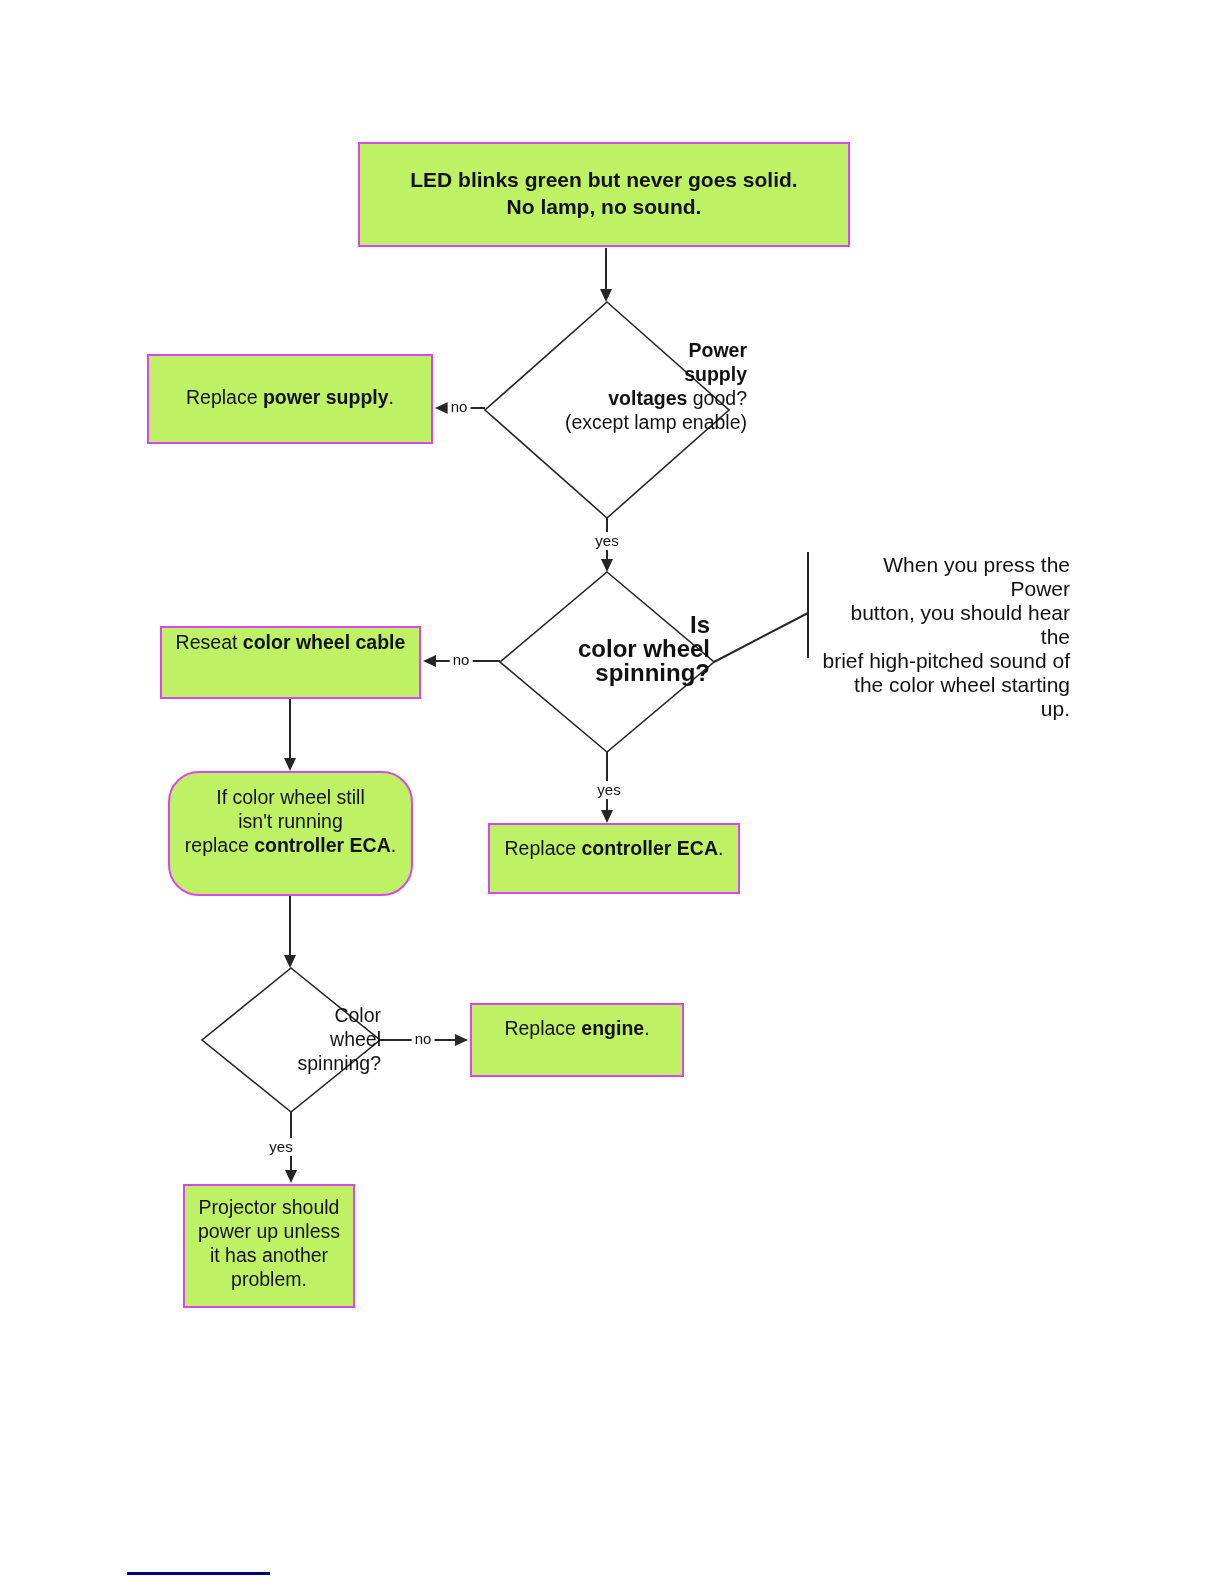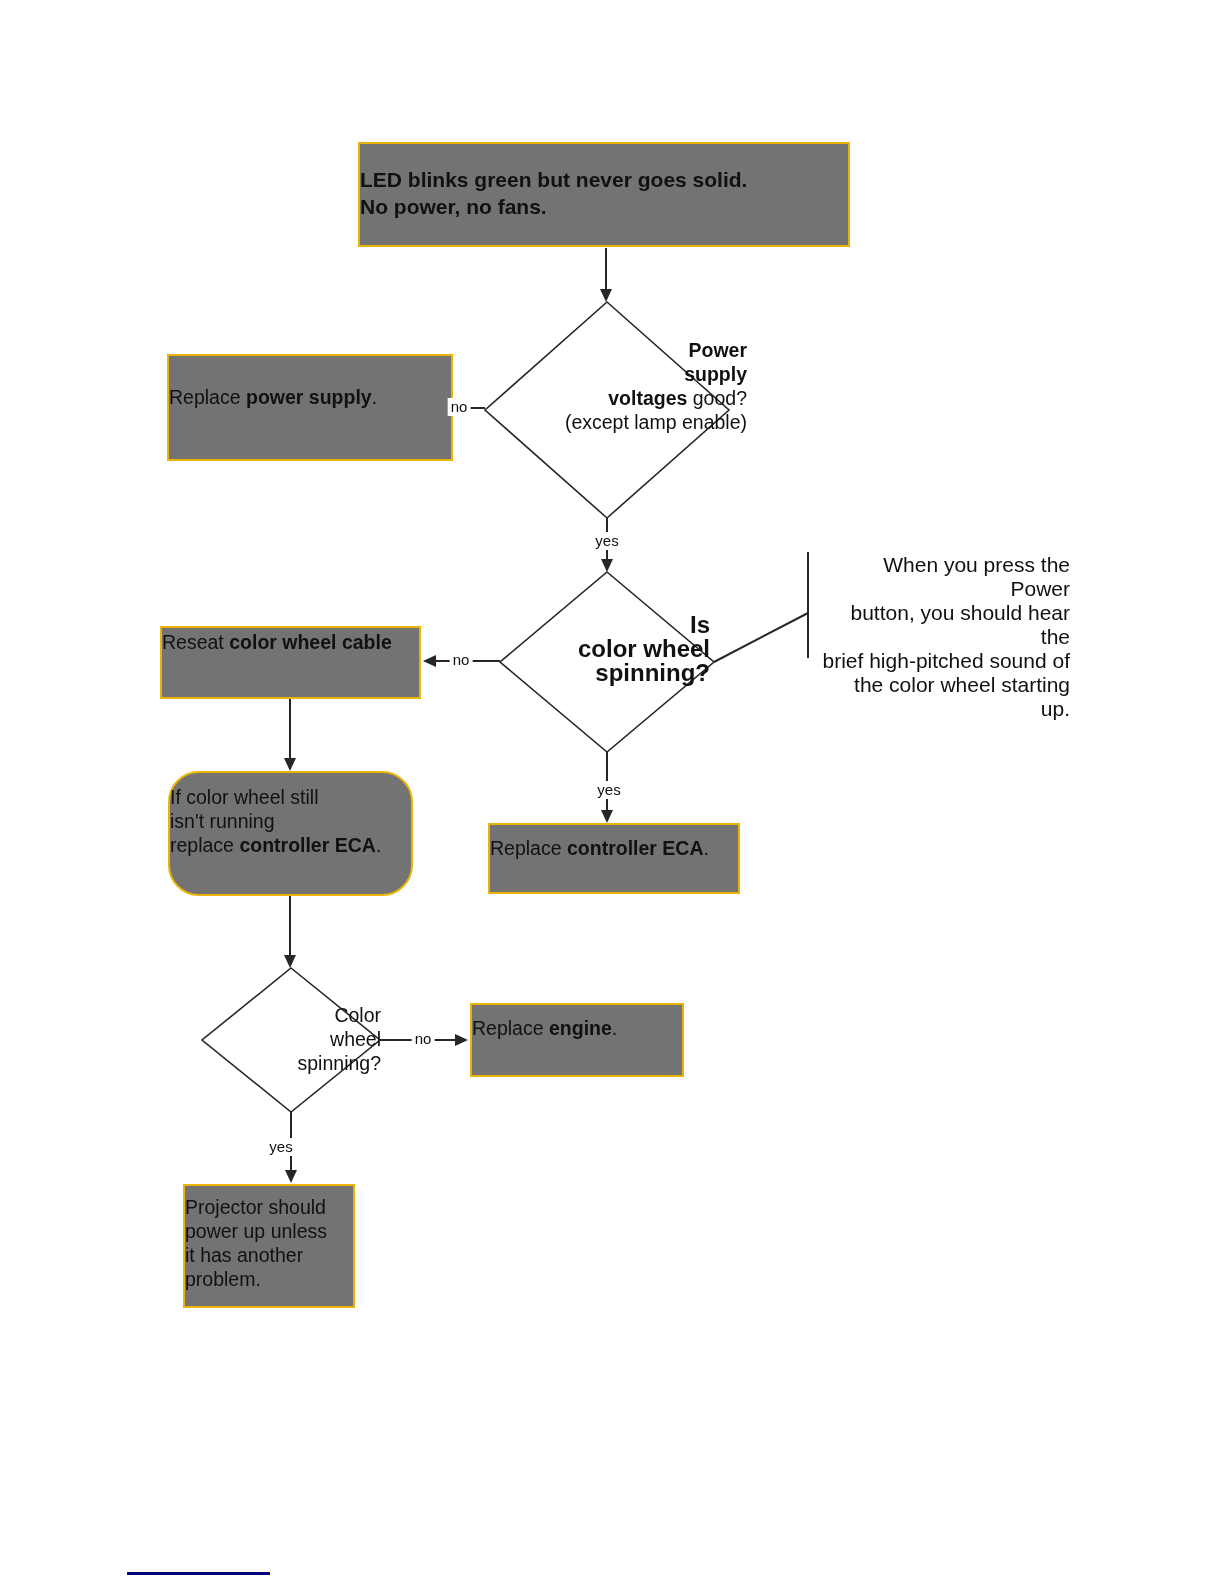--- a/index.html
+++ b/index.html
@@ -7,23 +7,24 @@
     position:relative;
     width:1224px;height:1584px;
     background:#ffffff;
     font-family:"Liberation Sans","DejaVu Sans",sans-serif;
     color:#111;
     overflow:hidden;
   }
   #connectors{position:absolute;left:0;top:0;width:1224px;height:1584px;}
   .box{
     position:absolute;
-    border:2px solid #eab308;
-    background:#737373;
+    border:2px solid #d946ef;
+    background:#bef264;
     box-sizing:border-box;
+    text-align:center;
     font-size:19.5px;
     line-height:24px;
   }
   .box b, .dtext b{font-weight:bold;}
   .dtext{
     position:absolute;
     text-align:right;
     font-size:19.5px;
     line-height:24px;
   }
@@ -88,31 +89,31 @@
       <polygon points="607,823 601,810 613,810"></polygon>
       <polygon points="290,771 284,758 296,758"></polygon>
       <polygon points="290,968 284,955 296,955"></polygon>
       <polygon points="468,1040 455,1034 455,1046"></polygon>
       <polygon points="291,1183 285,1170 297,1170"></polygon>
     </g>
   </svg>
 
   <div class="box titlebox" style="left:358px;top:142px;width:492px;height:105px;padding-top:22px;">
     <div>LED blinks green but never goes solid.</div>
-    <div>No power, no fans.</div>
+    <div>No lamp, no sound.</div>
   </div>
 
   <div class="dtext" style="left:467px;top:338px;width:280px;">
     <div><b>Power</b></div>
     <div><b>supply</b></div>
     <div><b>voltages</b><span> good?</span></div>
     <div>(except lamp enable)</div>
   </div>
 
-  <div class="box" style="left:147px;top:354px;width:286px;height:107px;padding-top:29px;margin-left:20px;">
+  <div class="box" style="left:147px;top:354px;width:286px;height:90px;padding-top:29px;">
     <span>Replace </span><b>power supply</b><span>.</span>
   </div>
 
   <div class="lbl" style="left:459px;top:407px;">no</div>
   <div class="lbl" style="left:607px;top:541px;">yes</div>
 
   <div class="dtext" style="left:490px;top:613px;width:220px;font-size:24px;font-weight:bold;">
     <div>Is</div>
     <div>color wheel</div>
     <div>spinning?</div>

